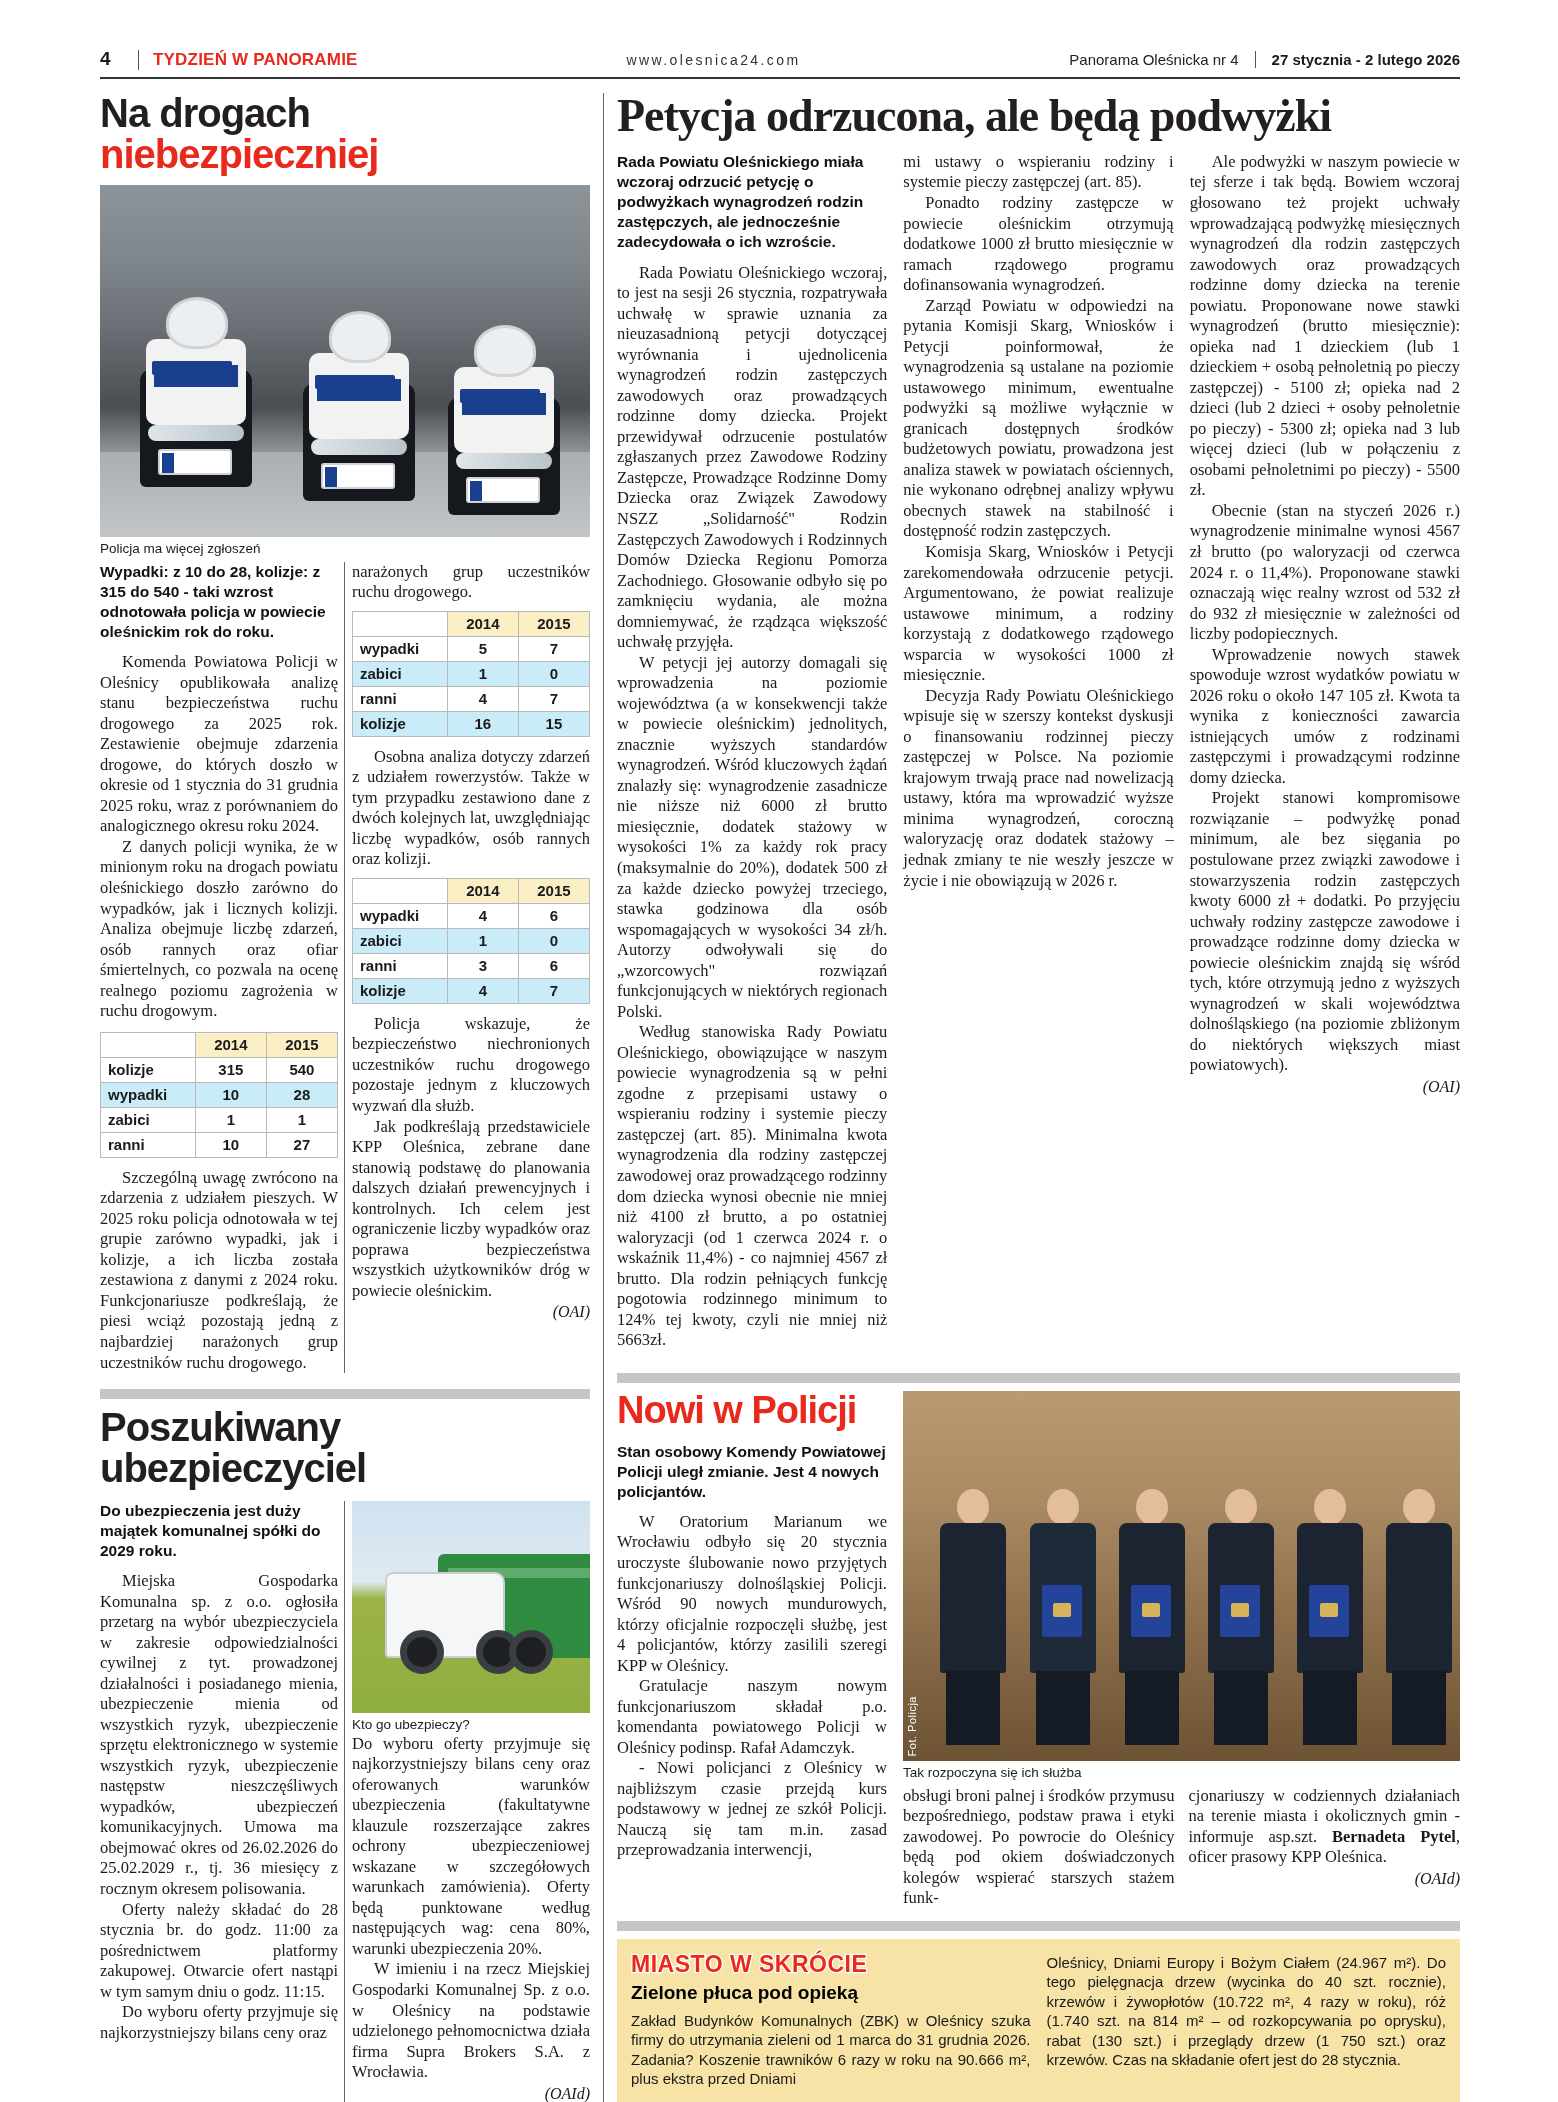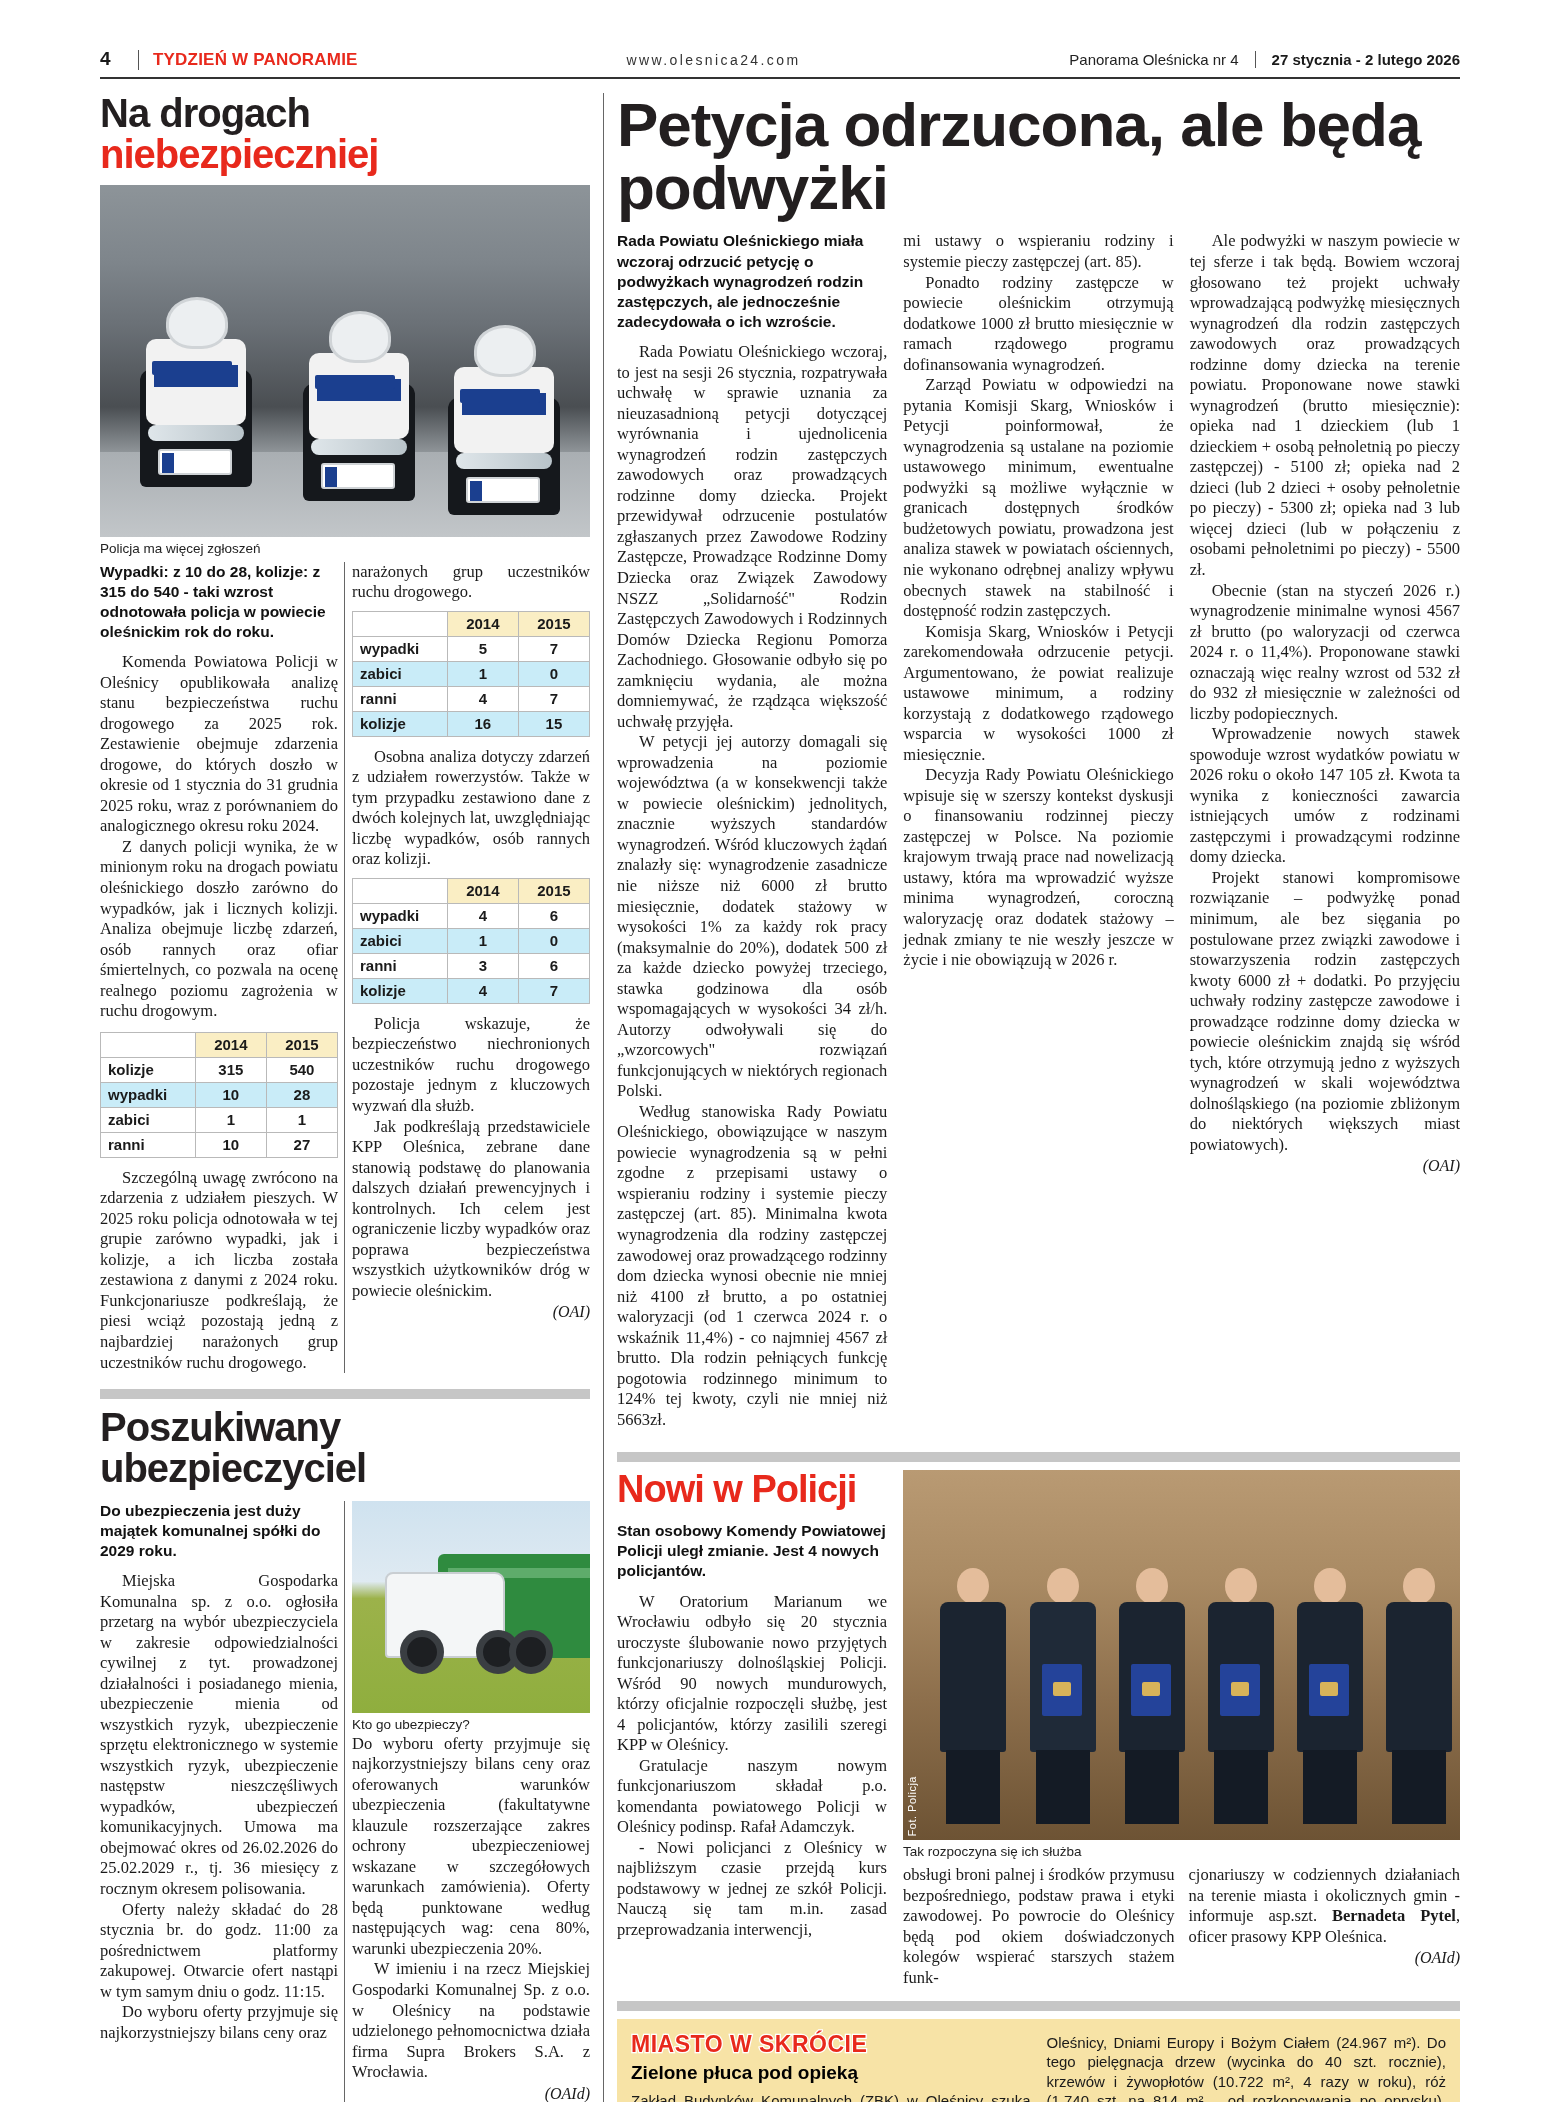--- a/index.html
+++ b/index.html
@@ -33,21 +33,21 @@
   .cols { display: flex; margin-top: 14px; }
   .colL { width: 490px; }
   .vline { width: 1px; background: #666; margin: 0 13px; align-self: stretch; }
   .colR { flex: 1; }
 
   h1.head {
     font-family: "Liberation Sans", sans-serif; font-weight: bold;
     font-size: 40px; line-height: 1.02; letter-spacing: -1px; color: #231f20;
   }
   h1.head .hl { color: #e8291c; margin-top: 16px; }
-  h1.head.big { font-size: 62px; }
+  h1.head.big { font-size: 46px; font-family: Liberation Serif, serif; }
 
   .photo { width: 100%; position: relative; overflow: hidden; background: #6b7076; }
   .cap { font-family: "Liberation Sans", sans-serif; font-size: 13.5px; color: #222;
          padding: 4px 0 2px; }
 
   .lead { font-family: "Liberation Sans", sans-serif; font-weight: bold; font-size: 15.5px;
           line-height: 1.30; color: #111; }
   p.body { font-size: 16.5px; line-height: 1.245; text-align: justify; text-indent: 22px;
            hyphens: auto; }
   p.body.ni { text-indent: 0; }

